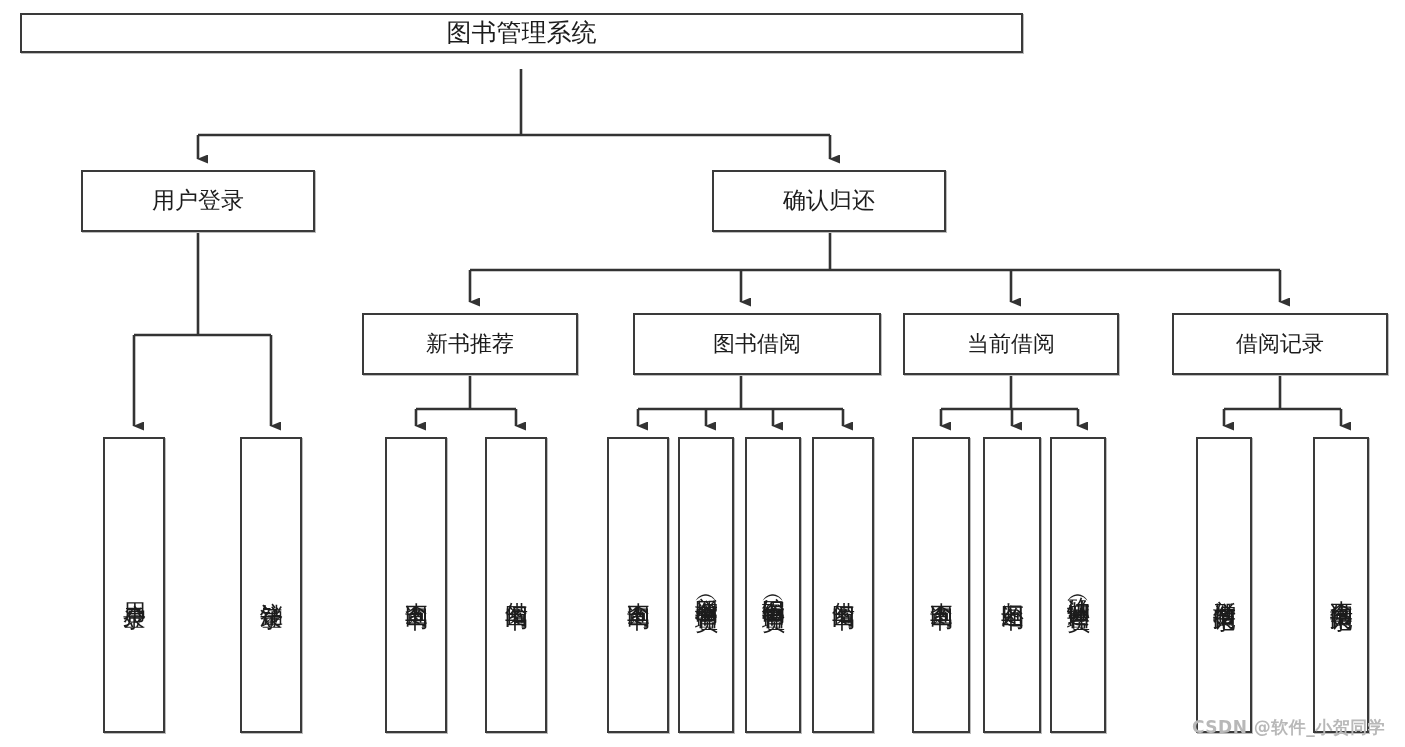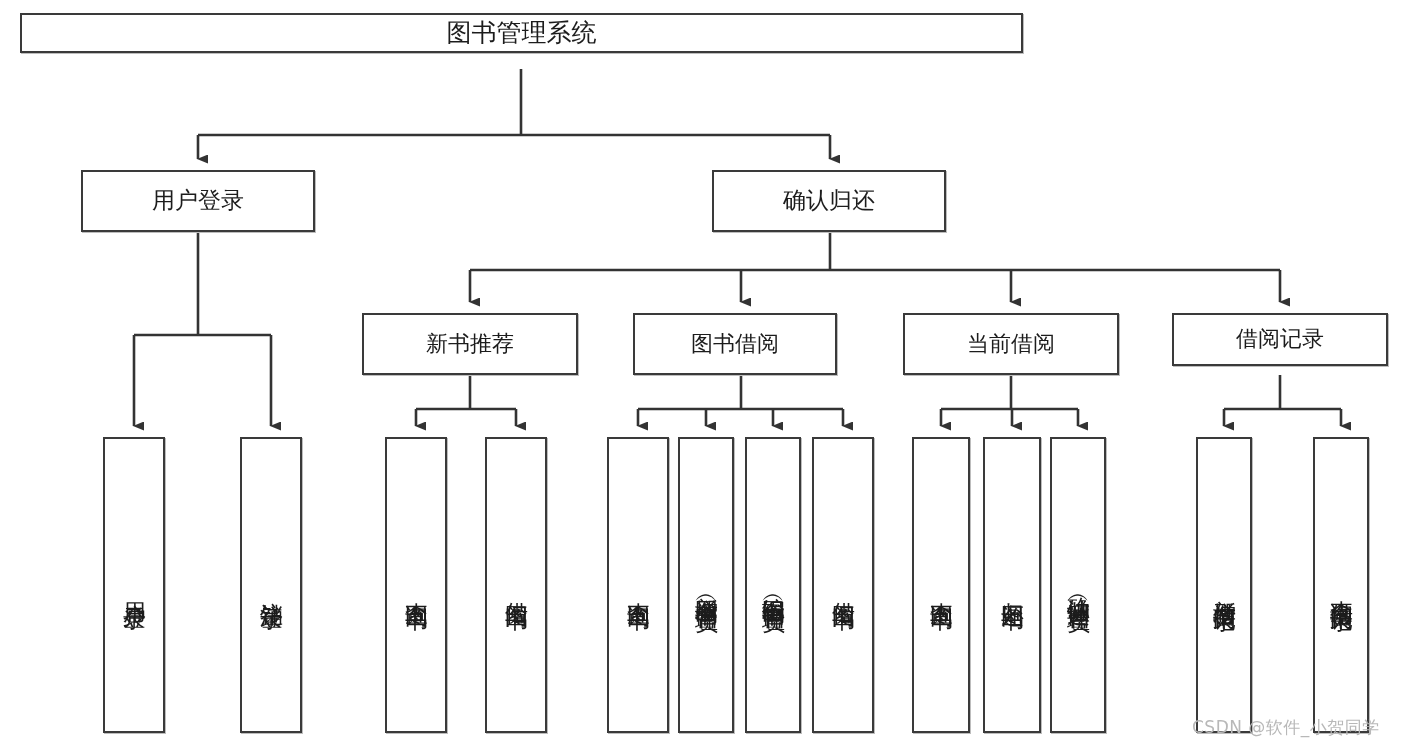--- a/index.html
+++ b/index.html
@@ -128,29 +128,29 @@
   </div>
 
   <div class="node lvl2 horiz" style="left:712px; top:170px; width:234px; height:62px;">
     <span class="node-label">确认归还</span>
   </div>
 
   <div class="node lvl3 horiz" style="left:362px; top:313px; width:216px; height:62px;">
     <span class="node-label">新书推荐</span>
   </div>
 
-  <div class="node lvl3 horiz" style="left:633px; top:313px; width:204px; height:62px;">
+  <div class="node lvl3 horiz" style="left:633px; top:313px; width:248px; height:62px;">
     <span class="node-label">图书借阅</span>
   </div>
 
   <div class="node lvl3 horiz" style="left:903px; top:313px; width:216px; height:62px;justify-content:center;">
     <span class="node-label">当前借阅</span>
   </div>
 
-  <div class="node lvl3 horiz" style="left:1172px; top:313px; width:216px; height:53px;">
+  <div class="node lvl3 horiz" style="left:1172px; top:313px; width:216px; height:62px;">
     <span class="node-label">借阅记录</span>
   </div>
 
   <div class="node leaf vert" style="left:103px; top:437px; width:62px; height:296px;">
     <span class="node-label">用户登录</span>
   </div>
   <div class="node leaf vert" style="left:240px; top:437px; width:62px; height:296px;">
     <span class="node-label">注销登录</span>
   </div>
 
@@ -184,15 +184,15 @@
     <span class="node-label">确认归还（管理员）</span>
   </div>
 
   <div class="node leaf vert" style="left:1196px; top:437px; width:56px; height:296px;">
     <span class="node-label">新增借阅记录</span>
   </div>
   <div class="node leaf vert" style="left:1313px; top:437px; width:56px; height:296px;">
     <span class="node-label">查询借阅记录</span>
   </div>
 
-  <div class="watermark" style="left:1192px; top:716px;">CSDN @软件_小贺同学</div>
+  <div class="watermark" style="left:1192px; top:716px;font-weight:bold;">CSDN @软件_小贺同学</div>
 
 </div>
 
 </body></html>

